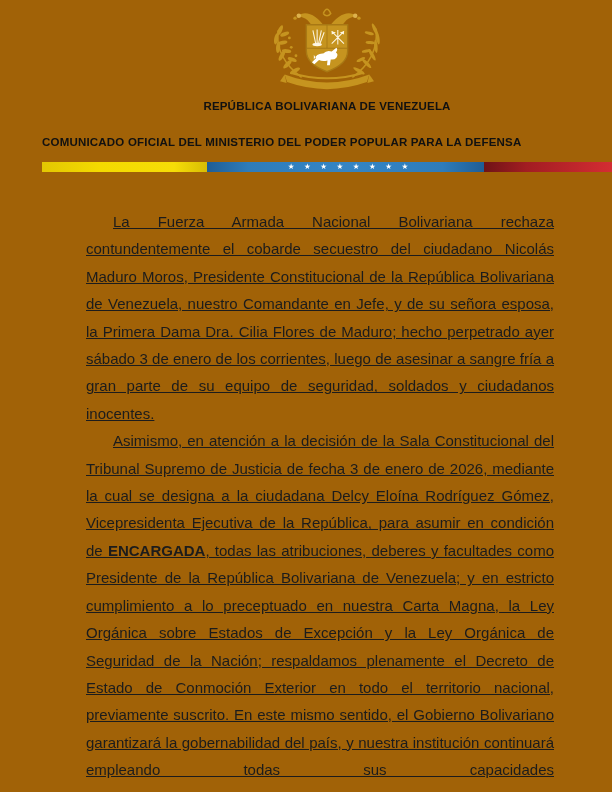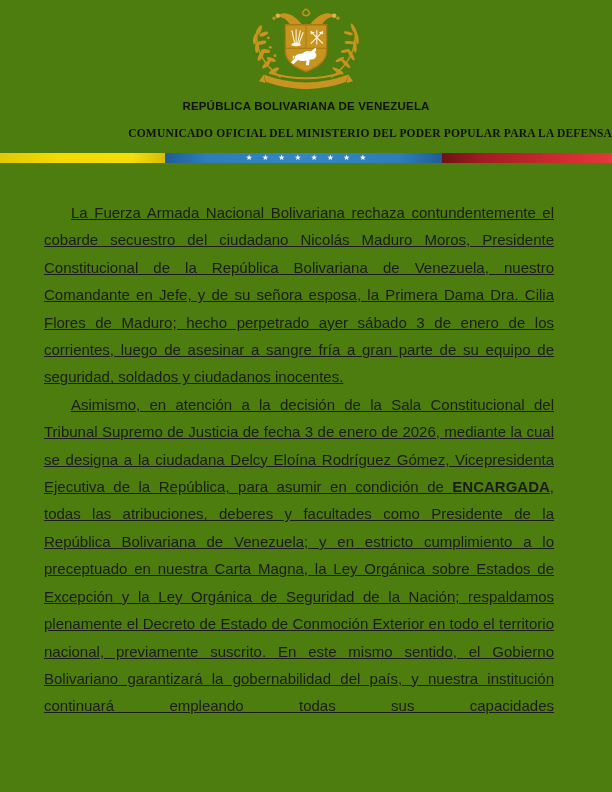--- a/index.html
+++ b/index.html
@@ -1,46 +1,46 @@
 <!DOCTYPE html>
 <html><head>
 <meta charset="utf-8">
 <style>
   * { margin: 0; padding: 0; box-sizing: border-box; }
   html, body { background: #ffffff; }
   .page {
     width: 612px;
     height: 792px;
-    background: #4d7c0f;
+    background: #a16207;
     position: relative;
     font-family: "Liberation Sans", sans-serif;
     overflow: hidden;
     margin: 0 auto;
+    padding-left: 42px;
   }
   .emblem-wrap {
     text-align: center;
     padding-top: 5px;
     height: 95px;
   }
   .doc-title {
     text-align: center;
     font-weight: bold;
     font-size: 11.5px;
     color: #111111;
     margin-top: 5px;
     letter-spacing: 0.2px;
   }
   .doc-subtitle {
-    text-align: right;
+    text-align: left;
     font-weight: bold;
     font-size: 11.5px;
     color: #111111;
-    margin-top: 15px;
+    margin-top: 24px;
     letter-spacing: 0.2px;
-    font-family: Liberation Serif, serif;
   }
   .flag-bar {
     margin-top: 14px;
     height: 10px;
     width: 612px;
     display: flex;
     position: relative;
   }
   .band-yellow {
     width: 27%;

